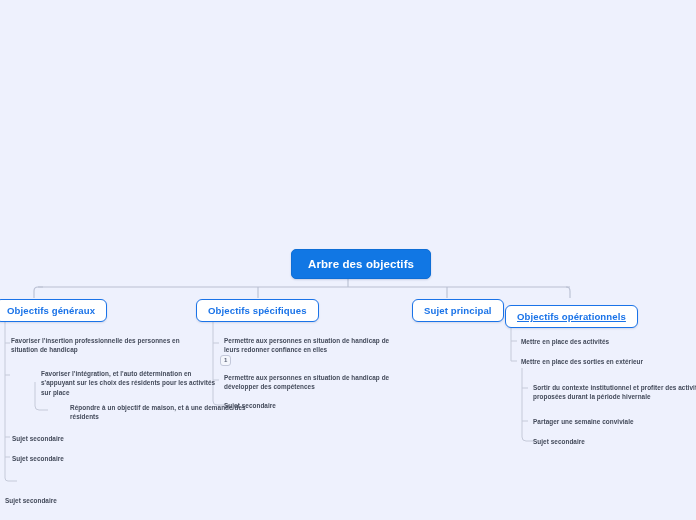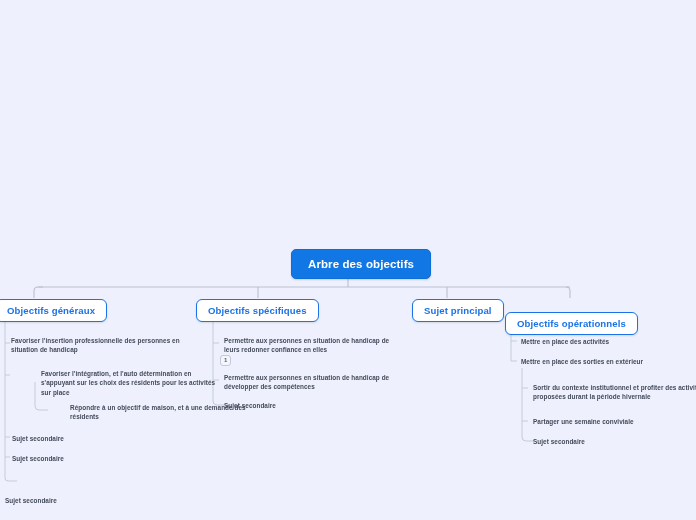--- a/index.html
+++ b/index.html
@@ -149,21 +149,21 @@
   </svg>
 
   <div class="node node-root" style="left:291px; top:249px;">Arbre des objectifs</div>
 
   <div class="node node-branch" style="left:-5px; top:299px;">Objectifs généraux</div>
 
   <div class="node node-branch" style="left:196px; top:299px;">Objectifs spécifiques</div>
 
   <div class="node node-branch" style="left:412px; top:299px;">Sujet principal</div>
 
-  <div class="node node-branch" style="left:505px; top:312px;">Objectifs opérationnels</div>
+  <div class="node node-branch" style="left:505px; top:305px;text-decoration:underline;">Objectifs opérationnels</div>
 
   <div class="leaf wrap2" style="left:11px; top:336px;">Favoriser l'insertion professionnelle des personnes en situation de handicap</div>
 
   <div class="leaf wrap2" style="left:41px; top:369px;">Favoriser l'intégration, et l'auto détermination en s'appuyant sur les choix des résidents pour les activités sur place</div>
 
   <div class="leaf wrap2" style="left:70px; top:403px;">Répondre à un objectif de maison, et à une demande des résidents</div>
 
   <div class="leaf" style="left:12px; top:434px;">Sujet secondaire</div>
 
   <div class="leaf" style="left:12px; top:454px;">Sujet secondaire</div>

